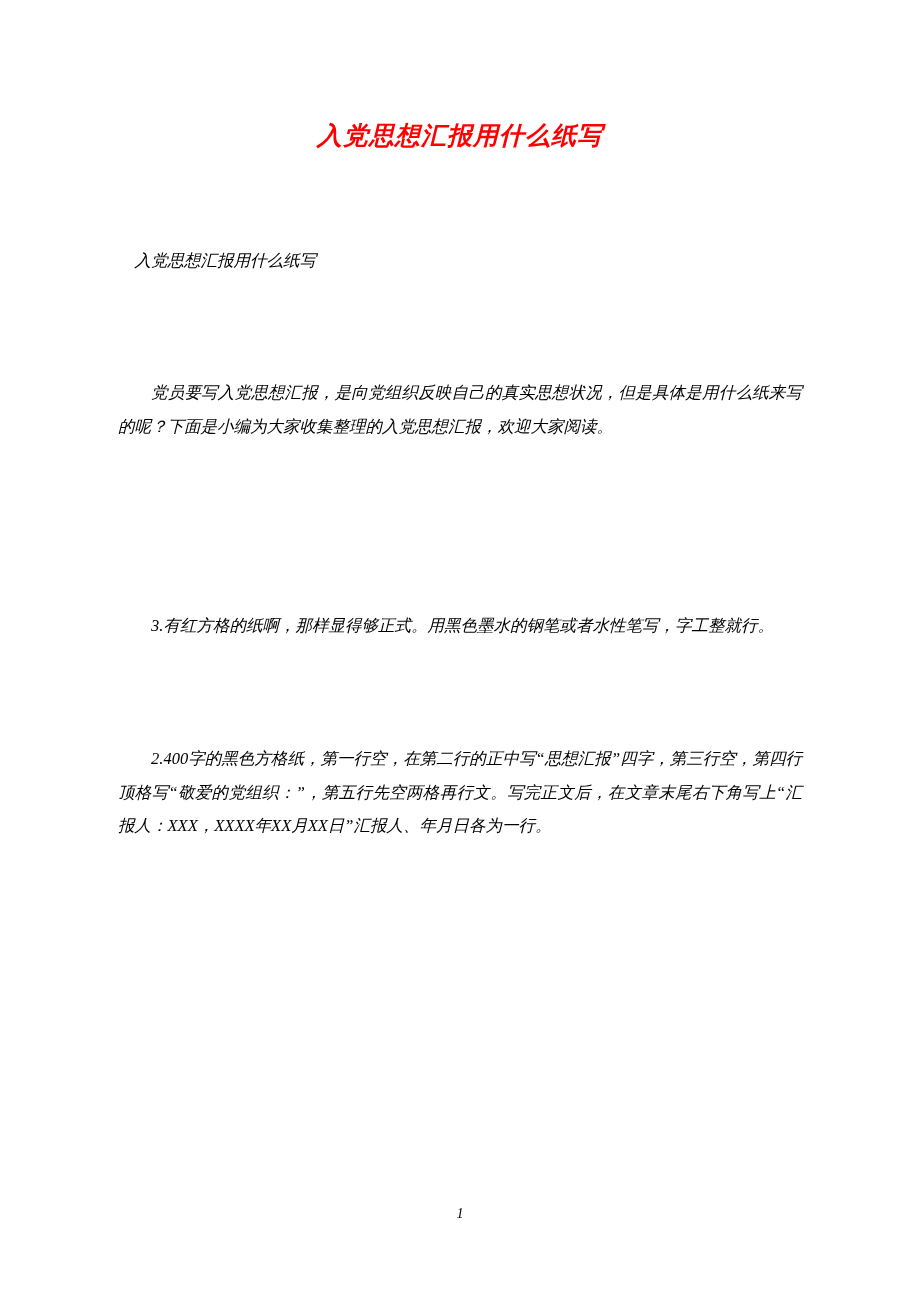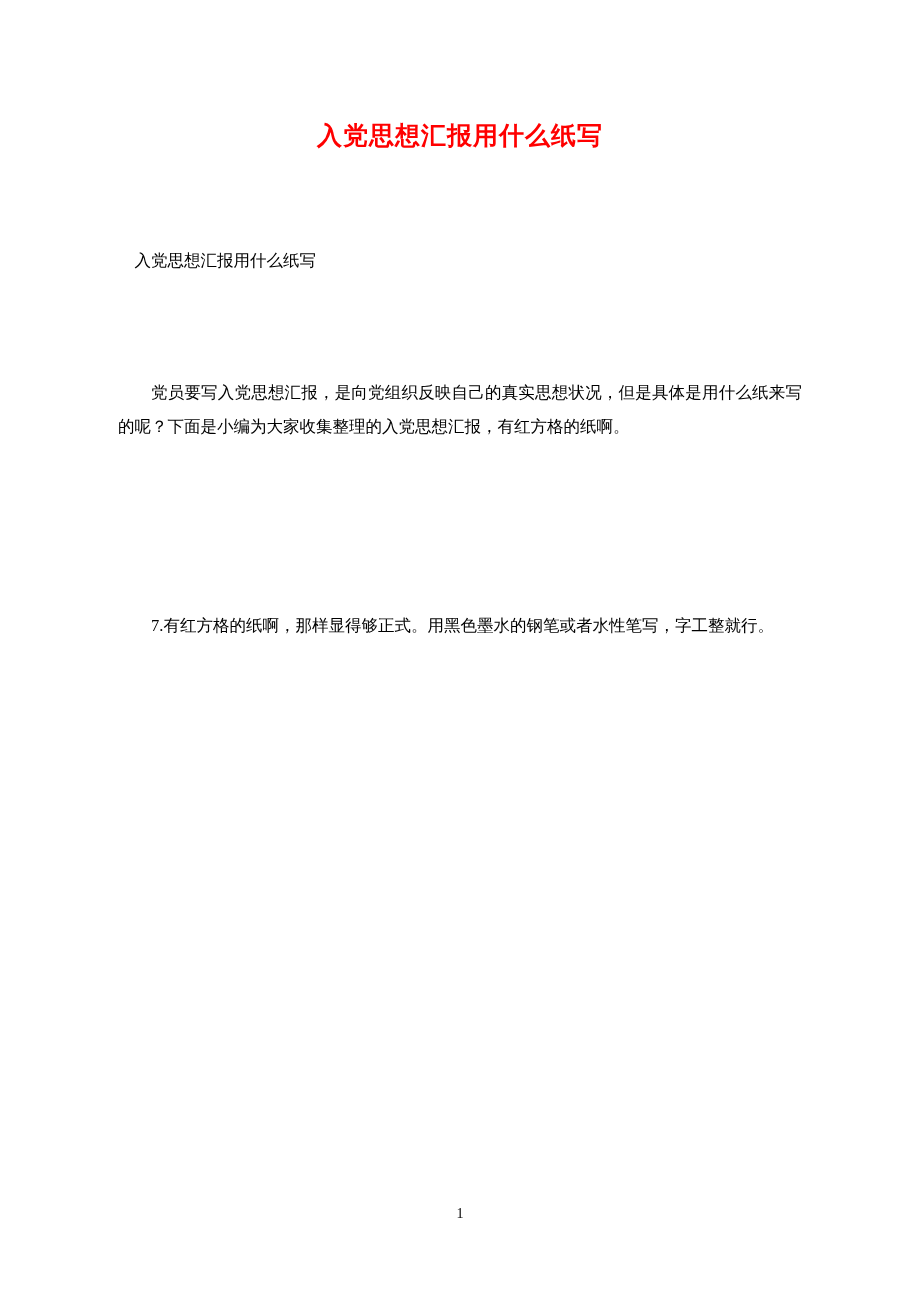--- a/index.html
+++ b/index.html
@@ -16,20 +16,21 @@
     overflow: hidden;
   }
   .page {
     position: absolute;
     left: 0;
     top: 0;
     width: 920px;
     height: 1302px;
     box-sizing: border-box;
     padding: 0 118px;
+    font-style: italic;
   }
   .doc-title {
     margin: 0;
     padding-top: 118px;
     text-align: center;
     font-family: "DejaVu Sans", sans-serif;
     font-weight: bold;
     font-size: 25px;
     letter-spacing: 1px;
     color: #ff0000;
@@ -69,29 +70,30 @@
   <h1 class="doc-title">入党思想汇报用什么纸写</h1>
 
   <div class="spacer-xl"></div>
 
   <div class="body-block">
 
     <p class="p-indent1">入党思想汇报用什么纸写</p>
 
     <div class="spacer-lg"></div>
 
-    <p class="p-indent2">党员要写入党思想汇报，是向党组织反映自己的真实思想状况，但是具体是用什么纸来写的呢？下面是小编为大家收集整理的入党思想汇报，有红方格的纸啊。</p>
+    <p class="p-indent2">党员要写入党思想汇报，是向党组织反映自己的真实思想状况，但是具体是用什么纸来写的呢？下面是小编为大家收集整理的入党思想汇报，欢迎大家阅读。</p>
 
     <div class="spacer-lg"></div>
 
 
     <div class="spacer-lg"></div>
 
-    <p class="p-indent2">7.有红方格的纸啊，那样显得够正式。用黑色墨水的钢笔或者水性笔写，字工整就行。</p>
+    <p class="p-indent2">3.有红方格的纸啊，那样显得够正式。用黑色墨水的钢笔或者水性笔写，字工整就行。</p>
 
     <div class="spacer-lg"></div>
 
+    <p class="p-indent2">2.400字的黑色方格纸，第一行空，在第二行的正中写“思想汇报”四字，第三行空，第四行顶格写“敬爱的党组织：”，第五行先空两格再行文。写完正文后，在文章末尾右下角写上“汇报人：XXX，XXXX年XX月XX日”汇报人、年月日各为一行。</p>
 
   </div>
 
   <div class="page-number">1</div>
 
 </div>
 
 </body></html>

